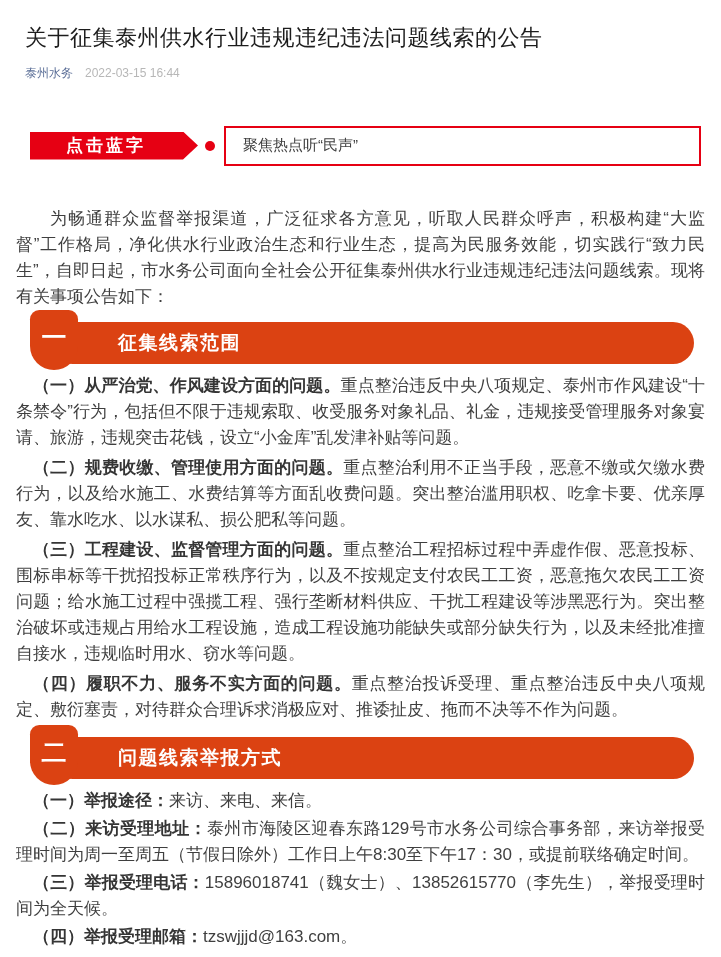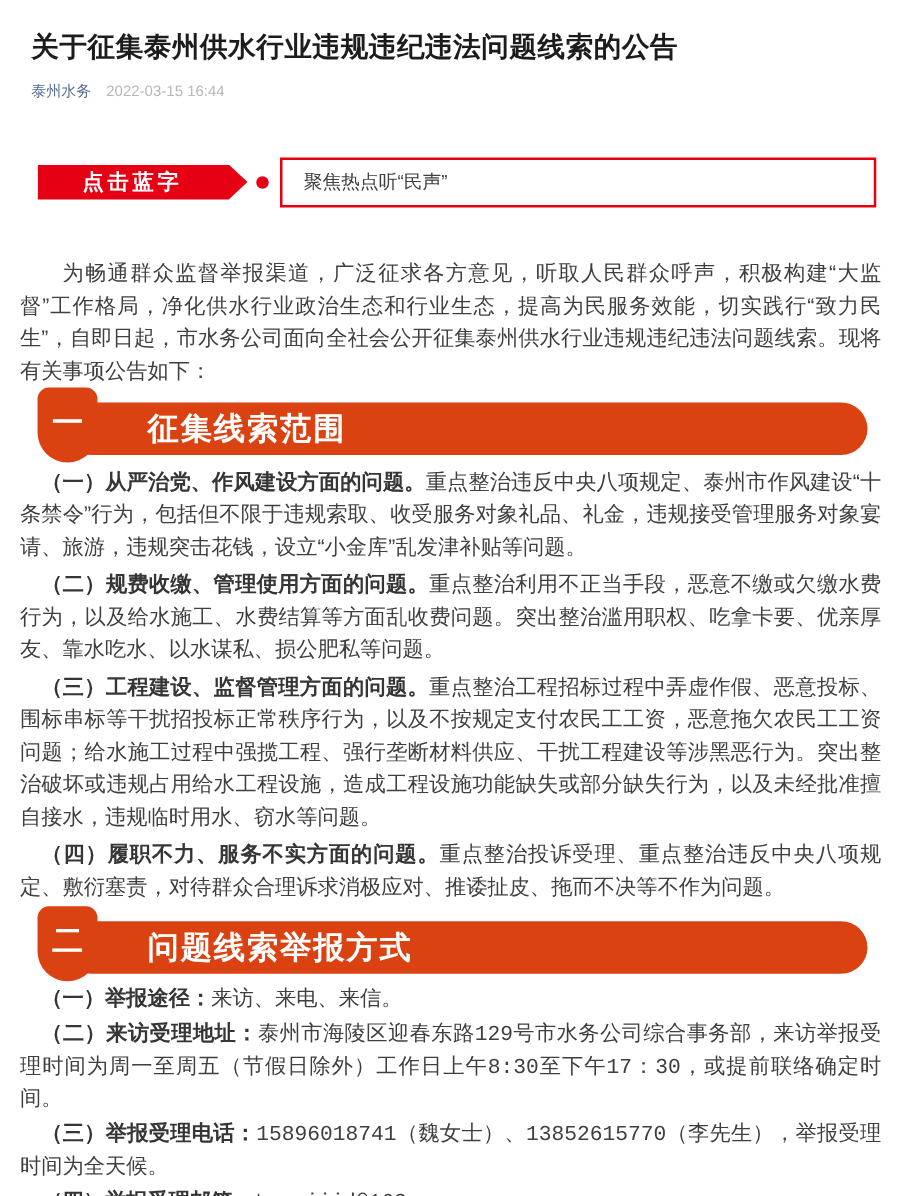--- a/index.html
+++ b/index.html
@@ -6,21 +6,21 @@
   html, body { width: 721px; height: 957px; overflow: hidden; background: #ffffff; }
   body {
     font-family: "Liberation Sans", "DejaVu Sans", sans-serif;
     color: #3f3f3f;
   }
   .page { width: 721px; height: 957px; padding: 0 16px; background: #fff; }
 
   .article-title {
     margin: 24px 9px 0 9px;
     font-size: 22px;
-    font-weight: 700;
+    font-weight: 400;
     color: #1c1c1c;
     letter-spacing: 0.5px;
     line-height: 1.3;
   }
   .meta {
     margin: 12px 9px 0 9px;
     font-size: 12px;
     display: flex;
     align-items: center;
     gap: 12px;
@@ -69,42 +69,42 @@
   }
 
   .body-text {
     font-size: 17px;
     line-height: 26px;
     color: #3f3f3f;
     text-align: justify;
   }
   .intro { margin-top: 40px; text-indent: 2em; }
   .item { margin-top: 4px; text-indent: 1em; }
-  .items2 .item { margin-top: 2px; font-family: Liberation Mono, monospace; }
+  .items2 .item { margin-top: 2px; }
   .lead { font-weight: 700; color: #353535; }
 
   .sec-header {
     position: relative;
     height: 42px;
     margin: 12px 11px 9px 14px;
   }
   .sec-header.second { margin-top: 14px; }
   .sec-banner {
     position: absolute;
     left: 22px; right: 0; top: 0;
     height: 42px;
     background: #db4212;
     border-radius: 21px;
     display: flex;
     align-items: center;
     padding-left: 66px;
   }
   .sec-title {
     color: #ffffff;
-    font-size: 25px;
+    font-size: 19px;
     font-weight: 700;
     letter-spacing: 1.5px;
   }
   .sec-badge {
     position: absolute;
     left: 0; top: -12px;
     width: 48px; height: 60px;
     background: #db4212;
     border-radius: 10px 10px 26px 26px;
     display: flex;

